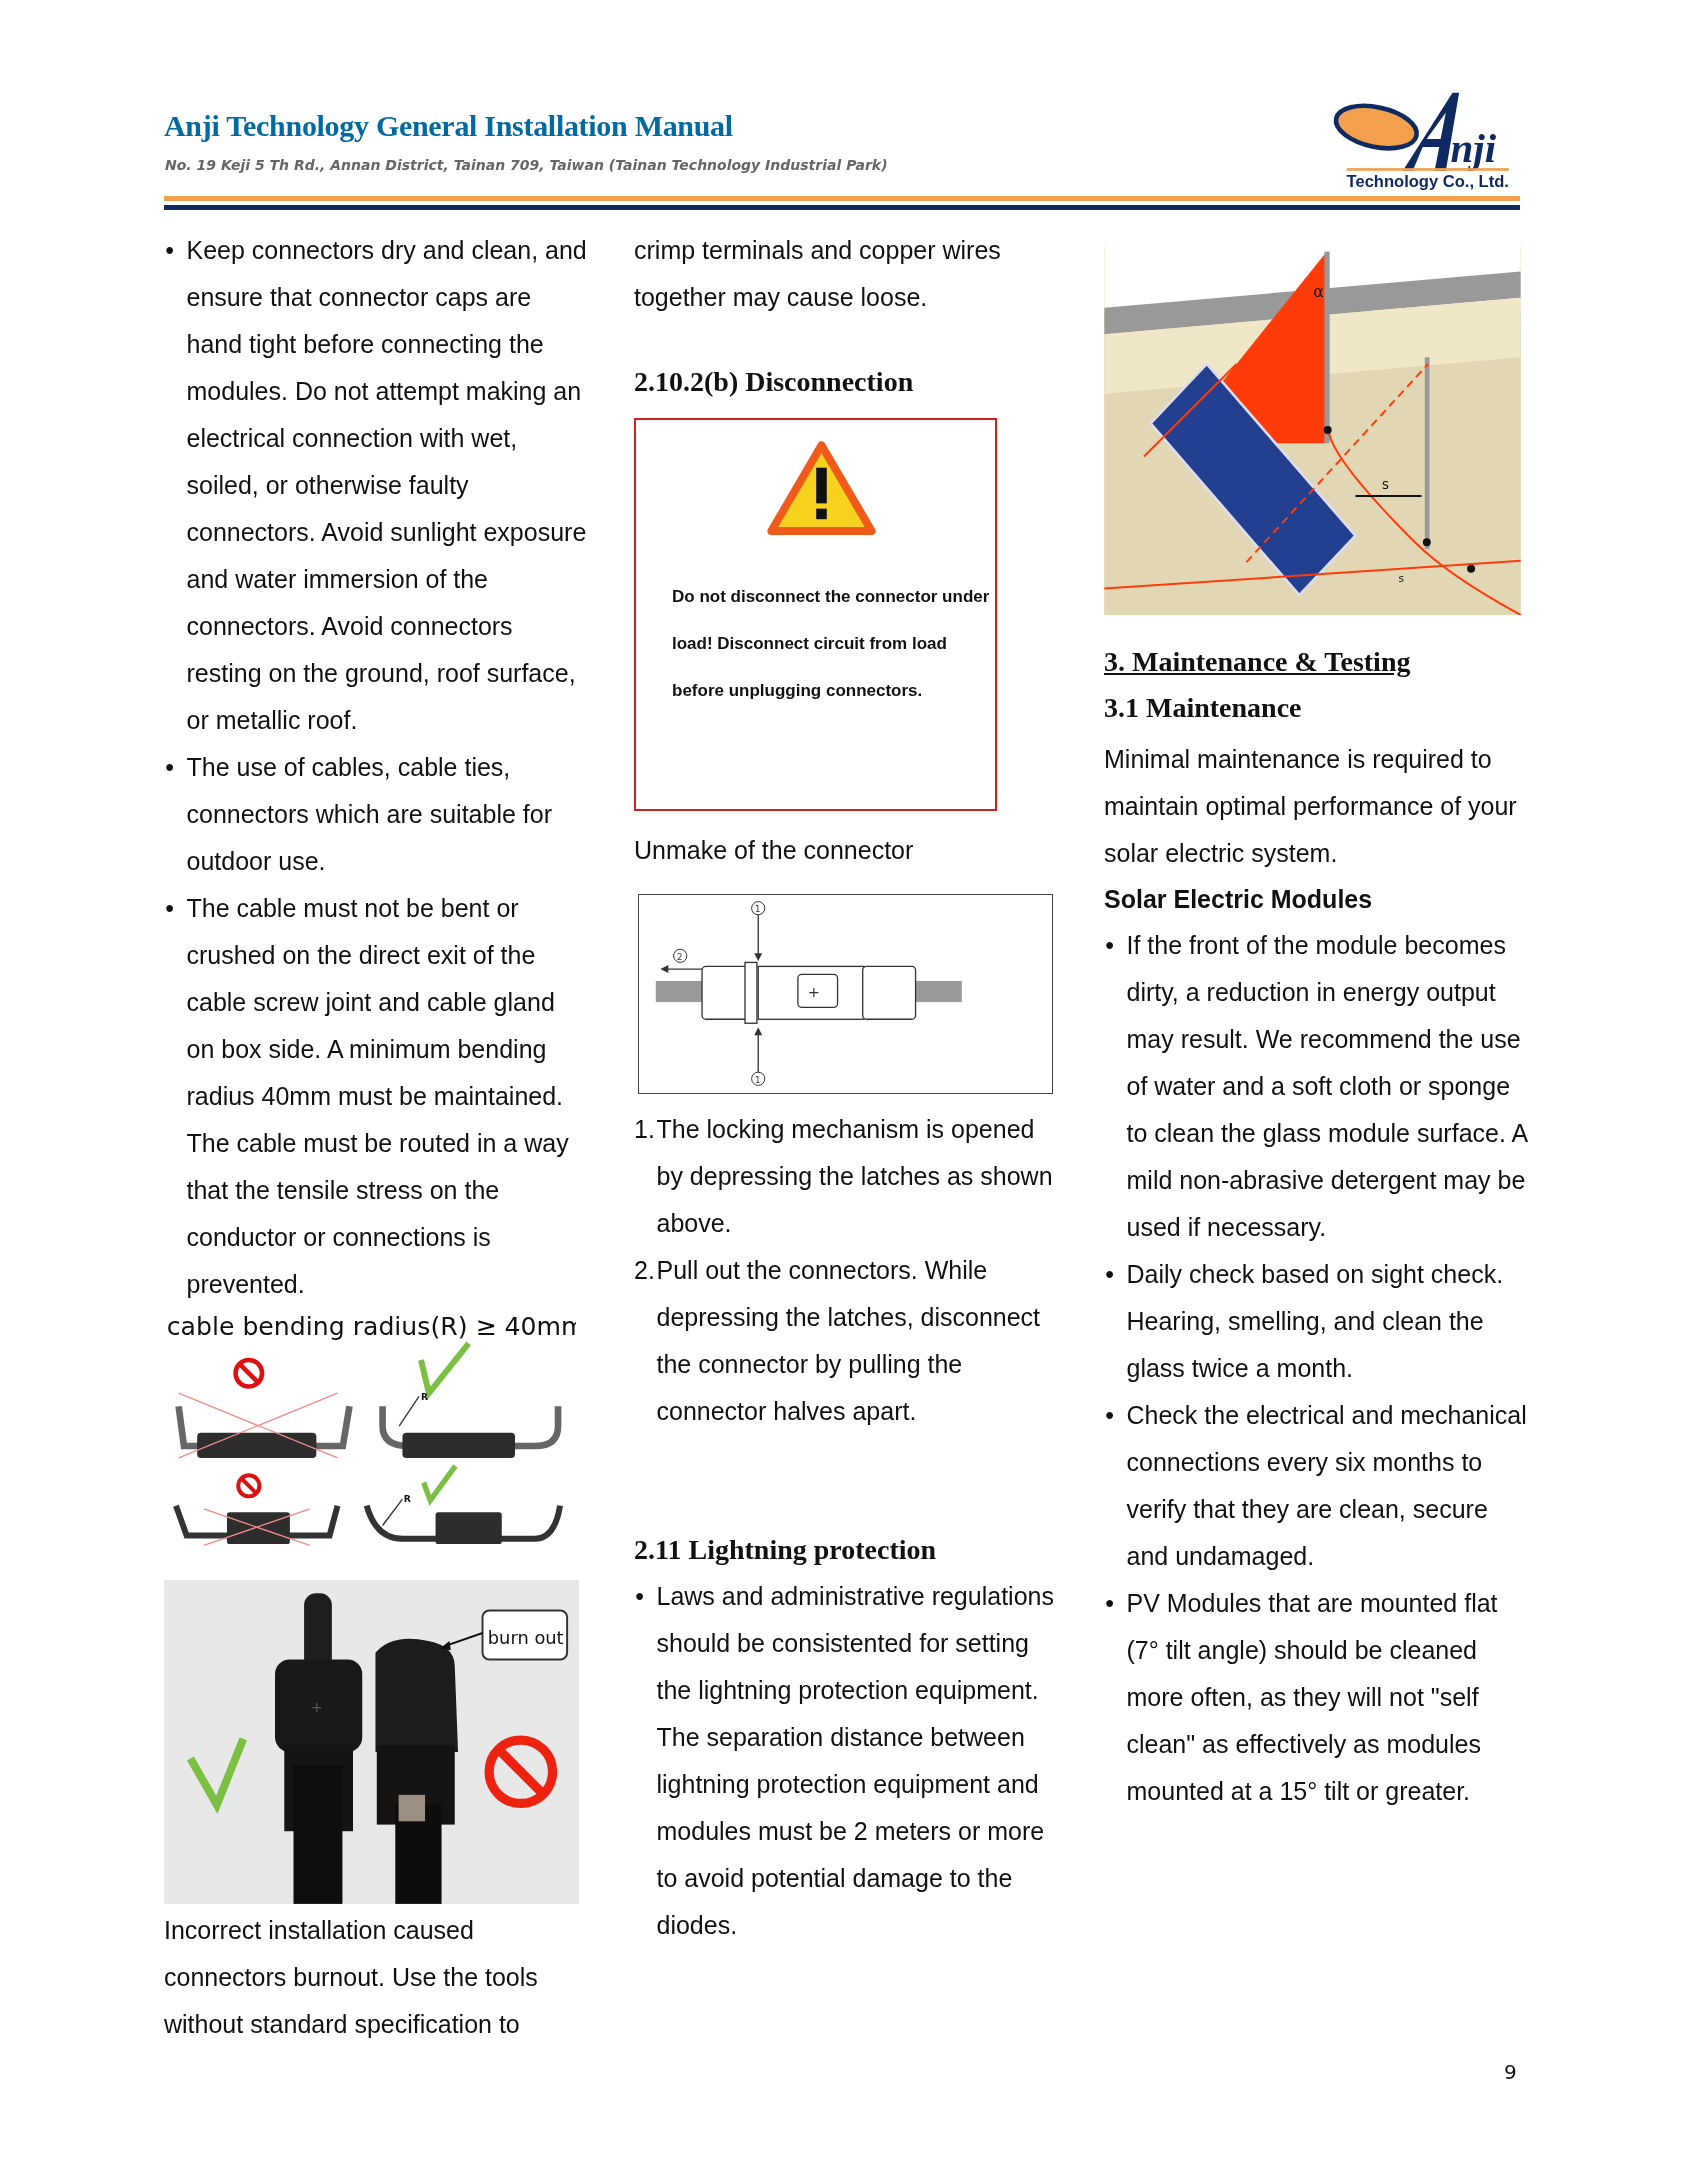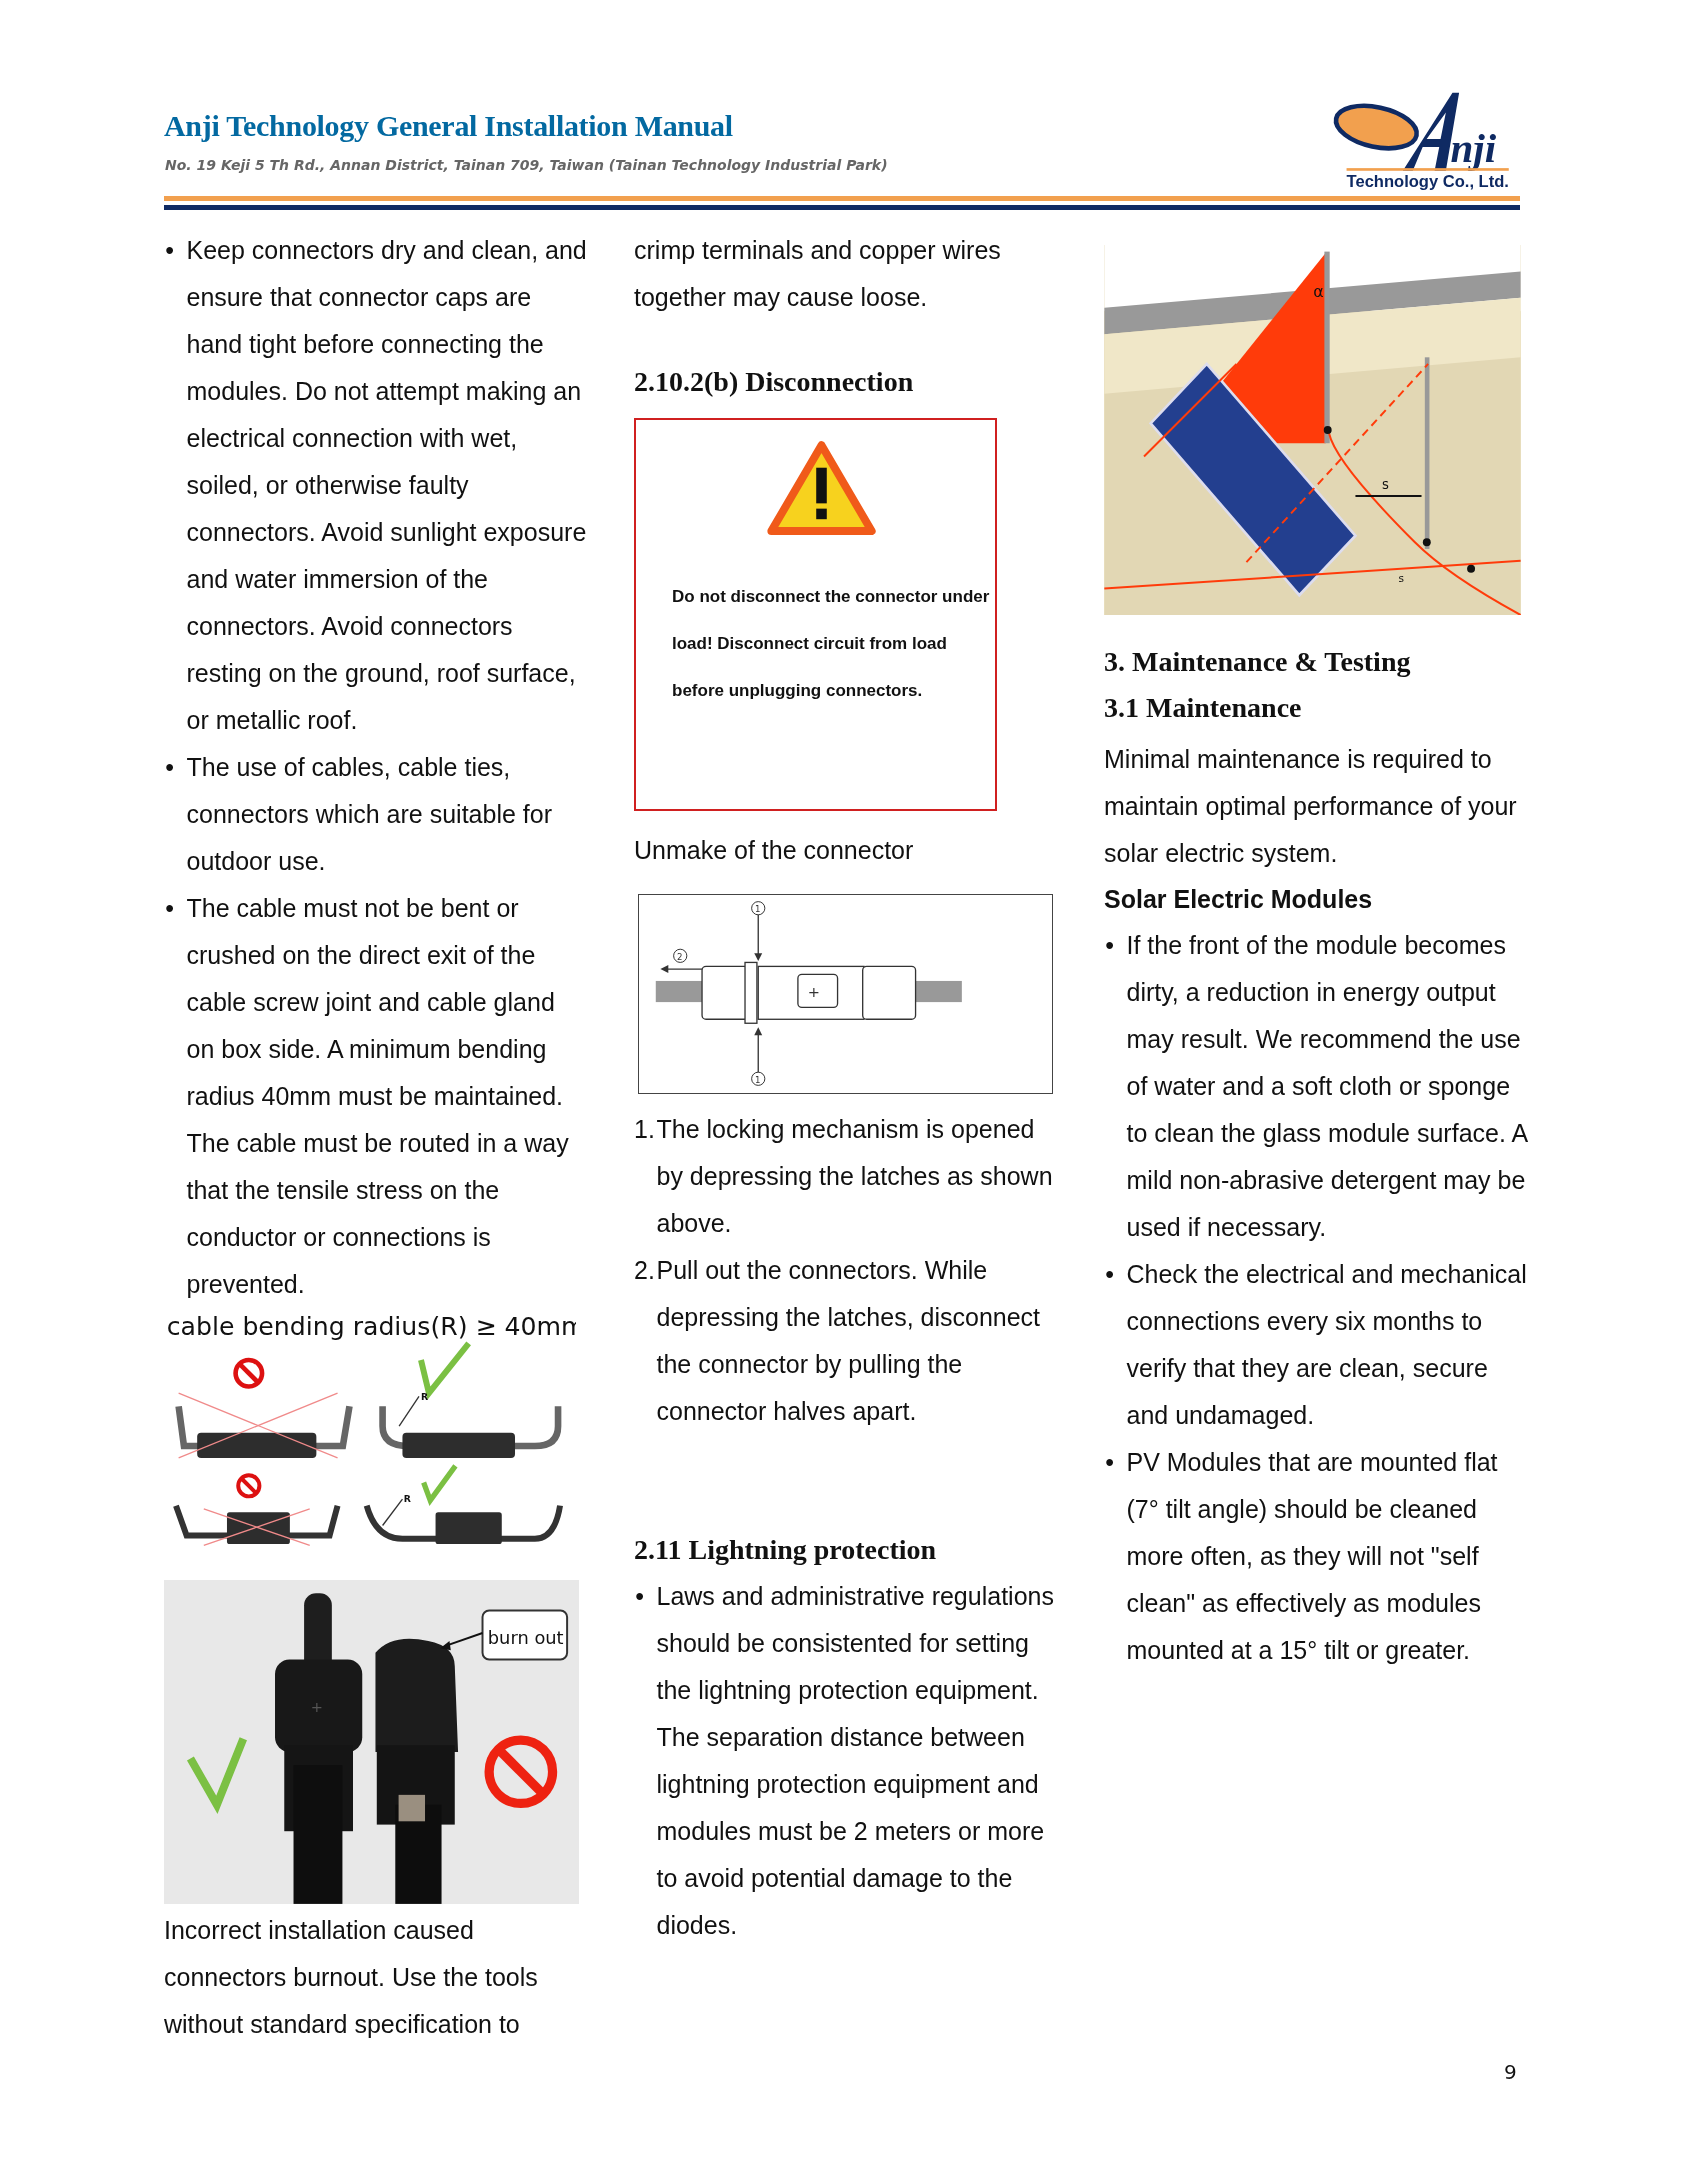--- a/index.html
+++ b/index.html
@@ -18,21 +18,21 @@
   ul.bl li::before { content:"\2022"; position:absolute; left:1.3px; top:0; }
   .h-serif { font-family:"Liberation Serif", serif; font-weight:bold; font-size:28px; }
   .warn-box { left:634px; top:418px; width:363px; height:393px; border:2px solid #d02020; box-sizing:border-box; }
   .warn-text { position:absolute; left:36px; top:153px; width:331px; font-weight:bold; font-size:17px; line-height:47px; }
   .warn-icon { position:absolute; left:130px; top:20px; width:111px; height:99px; }
   .fig-connector { left:638px; top:894px; width:415px; height:200px; border:1.3px solid #444; box-sizing:border-box; background:#fff; }
   .fig-bend { left:164px; top:1307px; width:412px; height:245px; }
   .fig-photo { left:164px; top:1580px; width:415px; height:324px; background:#e9e9e9; }
   .fig-lightning { left:1104px; top:245px; width:417px; height:370px; background:#efe6c8; }
   .page-num { left:1504px; top:2060px; font-family:"DejaVu Sans", sans-serif; font-size:20px; color:#111; }
-  .ul { }
+  .ul { text-decoration:underline; }
 </style>
 </head>
 <body>
 
 <div class="abs hdr-title">Anji Technology General Installation Manual</div>
 <div class="abs hdr-addr">No. 19 Keji 5 Th Rd., Annan District, Tainan 709, Taiwan (Tainan Technology Industrial Park)</div>
 <div class="abs logo">
   <svg width="192" height="106" viewBox="0 0 290 160">
     <ellipse cx="70" cy="62" rx="62" ry="30" fill="#f2a04e" stroke="#0f2a63" stroke-width="7" transform="rotate(12 70 62)"></ellipse>
     <path d="M110 128 L185 10 L195 10 L175 128 L158 128 L165 92 L140 92 L125 128 Z M146 80 L167 80 L175 40 Z" fill="#0f2a63"></path>
@@ -207,19 +207,20 @@
   </svg>
 </div>
 
 <div class="abs h-serif ul" style="left:1104px; top:646px;">3. Maintenance &amp; Testing</div>
 <div class="abs h-serif" style="left:1104px; top:692px;text-align:right;">3.1 Maintenance</div>
 <div class="abs body-text" style="left:1104px; top:736px; width:423px;">Minimal maintenance is required to maintain optimal performance of your solar electric system.</div>
 <div class="abs body-text" style="left:1104px; top:876px; font-weight:bold;">Solar Electric Modules</div>
 <div class="abs body-text" style="left:1104px; top:922px; width:423px;">
   <ul class="bl">
     <li>If the front of the module becomes dirty, a reduction in energy output may result. We recommend the use of water and a soft cloth or sponge to clean the glass module surface. A mild non-abrasive detergent may be used if necessary.</li>
+    <li>Daily check based on sight check. Hearing, smelling, and clean the glass twice a month.</li>
     <li>Check the electrical and mechanical connections every six months to verify that they are clean, secure and undamaged.</li>
     <li>PV Modules that are mounted flat (7° tilt angle) should be cleaned more often, as they will not "self clean" as effectively as modules mounted at a 15° tilt or greater.</li>
   </ul>
 </div>
 
 <div class="abs page-num">9</div>
 
 
 </body></html>

